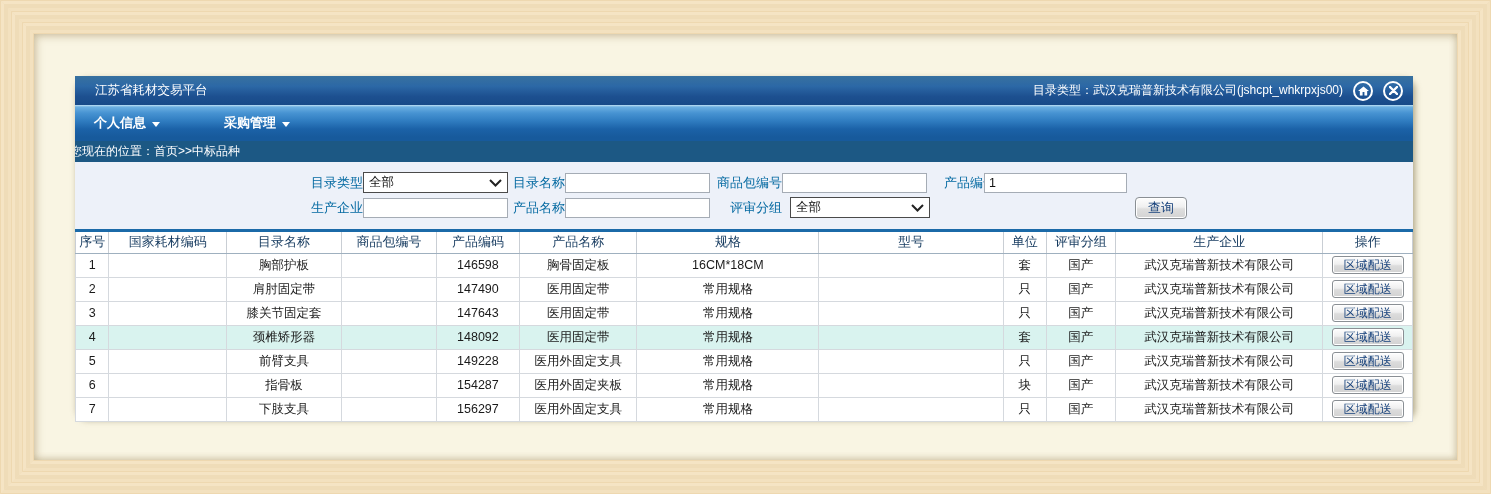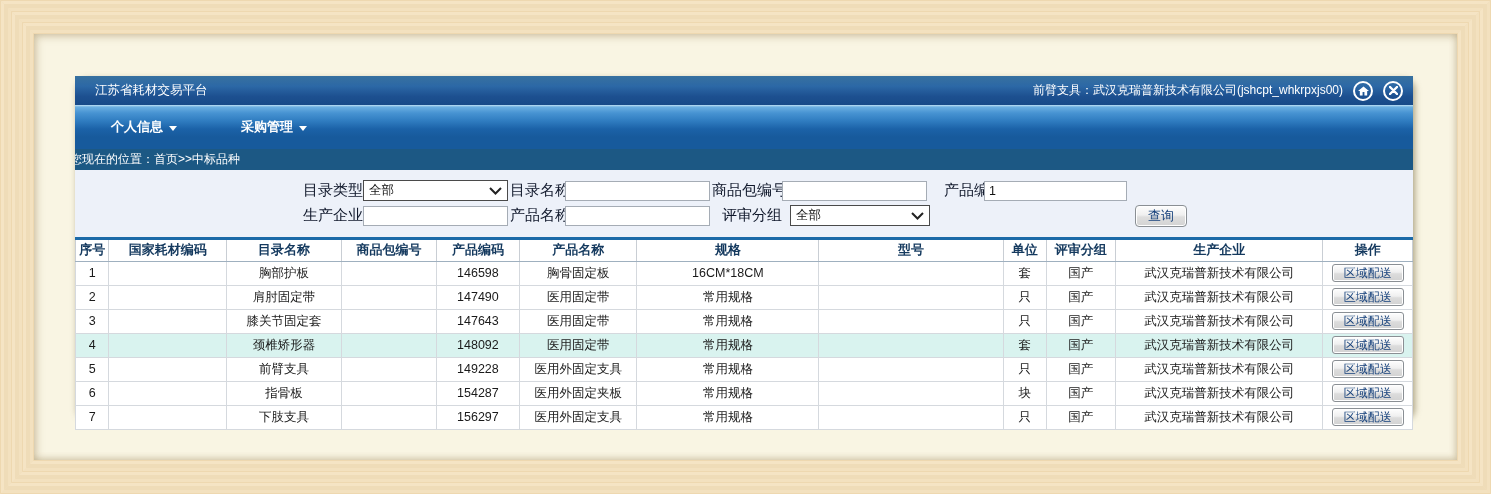--- a/index.html
+++ b/index.html
@@ -32,36 +32,36 @@
   .topbar { height:29px; background:linear-gradient(180deg,#38719f 0%,#2c68a6 35%,#1d5090 70%,#174a88 100%);
     display:flex; align-items:center; justify-content:space-between; padding:0 10px 0 20px; }
   .app-title { color:#fff; font-size:12.5px; }
   .topbar-right { display:flex; align-items:center; gap:10px; }
   .user-label { color:#fff; font-size:12px; }
   .circle-btn { width:20px; height:20px; border:2px solid #fff; border-radius:50%;
     display:flex; align-items:center; justify-content:center; cursor:pointer; }
   .circle-btn svg { display:block; }
 
   
-  .navbar { height:44px;
+  .navbar { height:36px;
     background:linear-gradient(180deg,#bfe0f5 0,#6cb0e2 2px,#4793d2 8px,#2f7cc0 16px,#1b62a8 24px,#175a9c 32px);
-    display:flex; align-items:flex-start; padding-left:18px; }
+    display:flex; align-items:flex-start; padding-left:1px; }
   .nav-item { display:flex; align-items:center; gap:6px; color:#fff; font-weight:bold;
     font-size:13px; padding:0 18px; margin-right:28px; cursor:pointer; height:100%; }
   .caret { width:0; height:0; border-left:4px solid transparent; border-right:4px solid transparent;
     border-top:5px solid #fff; margin-top:2px; }
 
   
   .breadcrumb { height:21px; line-height:21px; background:#1c5884; color:#fff;
     font-size:12px; padding-left:0; text-indent:-5px; overflow:hidden; white-space:nowrap; }
 
   
   .form-area { height:67px; background:#edf1f9; padding-top:10px; }
   .form-row { display:flex; align-items:center; height:21px; margin-bottom:4px; }
-  .flabel { display:inline-block; text-align:right; color:#0f172a; font-size:15px; white-space:nowrap; }
+  .flabel { display:inline-block; text-align:right; color:#0369a1; font-size:13px; white-space:nowrap; }
   .fl-1 { width:288px; }  
   .fl-2 { width:55px; margin-left:2px; }
   .fl-3 { width:70px; margin-left:2px; }
   .fl-4 { width:56px; margin-left:1px;padding-left:16px; }
   .tbox { height:20px; border:1px solid #a5acb5; background:#fff; font-size:12.5px;
     padding:0 4px; font-family:inherit; color:#111; }
   .in-145 { width:145px; } .in-143 { width:143px; }
   .selbox { height:21px; width:145px; border:1px solid #4a4a4a; background:#fff;
     display:flex; align-items:center; justify-content:space-between; padding:0 5px; cursor:pointer; }
   .selbox .sel-val { font-size:12.5px; color:#111; }
@@ -70,21 +70,21 @@
   .query-btn { margin-left:205px; width:52px; height:22px; border:1px solid #8a8f94; border-radius:4px;
     background:linear-gradient(180deg,#fdfdfd 0%,#f0f0f0 45%,#dedede 55%,#d3d3d3 100%);
     box-shadow:inset 0 0 0 1px #fff; color:#17427c; font-size:13px; font-family:inherit; cursor:pointer; }
 
   
   .grid-wrap { border-top:3px solid #1b6aa8; }
   table { width:100%; border-collapse:collapse; table-layout:fixed; }
   col.c0{width:2.5%} col.c1{width:8.8%} col.c2{width:8.6%} col.c3{width:7.1%}
   col.c4{width:6.2%} col.c5{width:8.8%} col.c6{width:13.6%} col.c7{width:13.8%}
   col.c8{width:3.2%} col.c9{width:5.2%} col.c10{width:15.5%} col.c11{width:6.7%}
-  th { height:21px; background:#fff; color:#14395e; font-size:13px; font-weight:bold;
+  th { height:21px; background:#fff; color:#14395e; font-size:13px; font-weight:normal;
     border-right:1px solid #c9ced4; border-bottom:1px solid #9fb0bf; text-align:center; }
   th:first-child { border-left:1px solid #c9ced4; }
   td { height:24px; font-size:12.5px; color:#1a1a1a; text-align:center;
     border-right:1px solid #d5d9de; border-bottom:1px solid #d5d9de; background:#fff;
     overflow:hidden; white-space:nowrap; }
   td:first-child { border-left:1px solid #d5d9de; }
   tr.hl td { background:#d9f3ef; }
   .row-btn { width:72px; height:18px; border:1px solid #8a8f94; border-radius:3px;
     background:linear-gradient(180deg,#fefefe 0%,#efefef 45%,#dcdcdc 55%,#d2d2d2 100%);
     box-shadow:inset 0 0 0 1px #fff; color:#17427c; font-size:12px; font-family:inherit;
@@ -97,21 +97,21 @@
 <div class="wood wood-h wood-bottom"></div>
 <div class="wood wood-v wood-left"></div>
 <div class="wood wood-v wood-right"></div>
 <div class="mat"></div>
 
 <div class="page">
 
   <div class="topbar">
     <span class="app-title">江苏省耗材交易平台</span>
     <div class="topbar-right">
-      <span class="user-label">前臂支具：武汉克瑞普新技术有限公司(jshcpt_whkrpxjs00)</span>
+      <span class="user-label">目录类型：武汉克瑞普新技术有限公司(jshcpt_whkrpxjs00)</span>
       <span class="circle-btn">
         <svg width="11" height="10" viewBox="0 0 12 10">
             <path d="M6 0 L12 5 H10 V10 H7 V6 H5 V10 H2 V5 H0 Z" fill="#fff"></path>
           </svg>
       </span>
       <span class="circle-btn">
         <svg width="9" height="9" viewBox="0 0 9 9">
             <path d="M1 1 L8 8 M8 1 L1 8" stroke="#fff" stroke-width="2.4" stroke-linecap="round"></path>
           </svg>
       </span>

